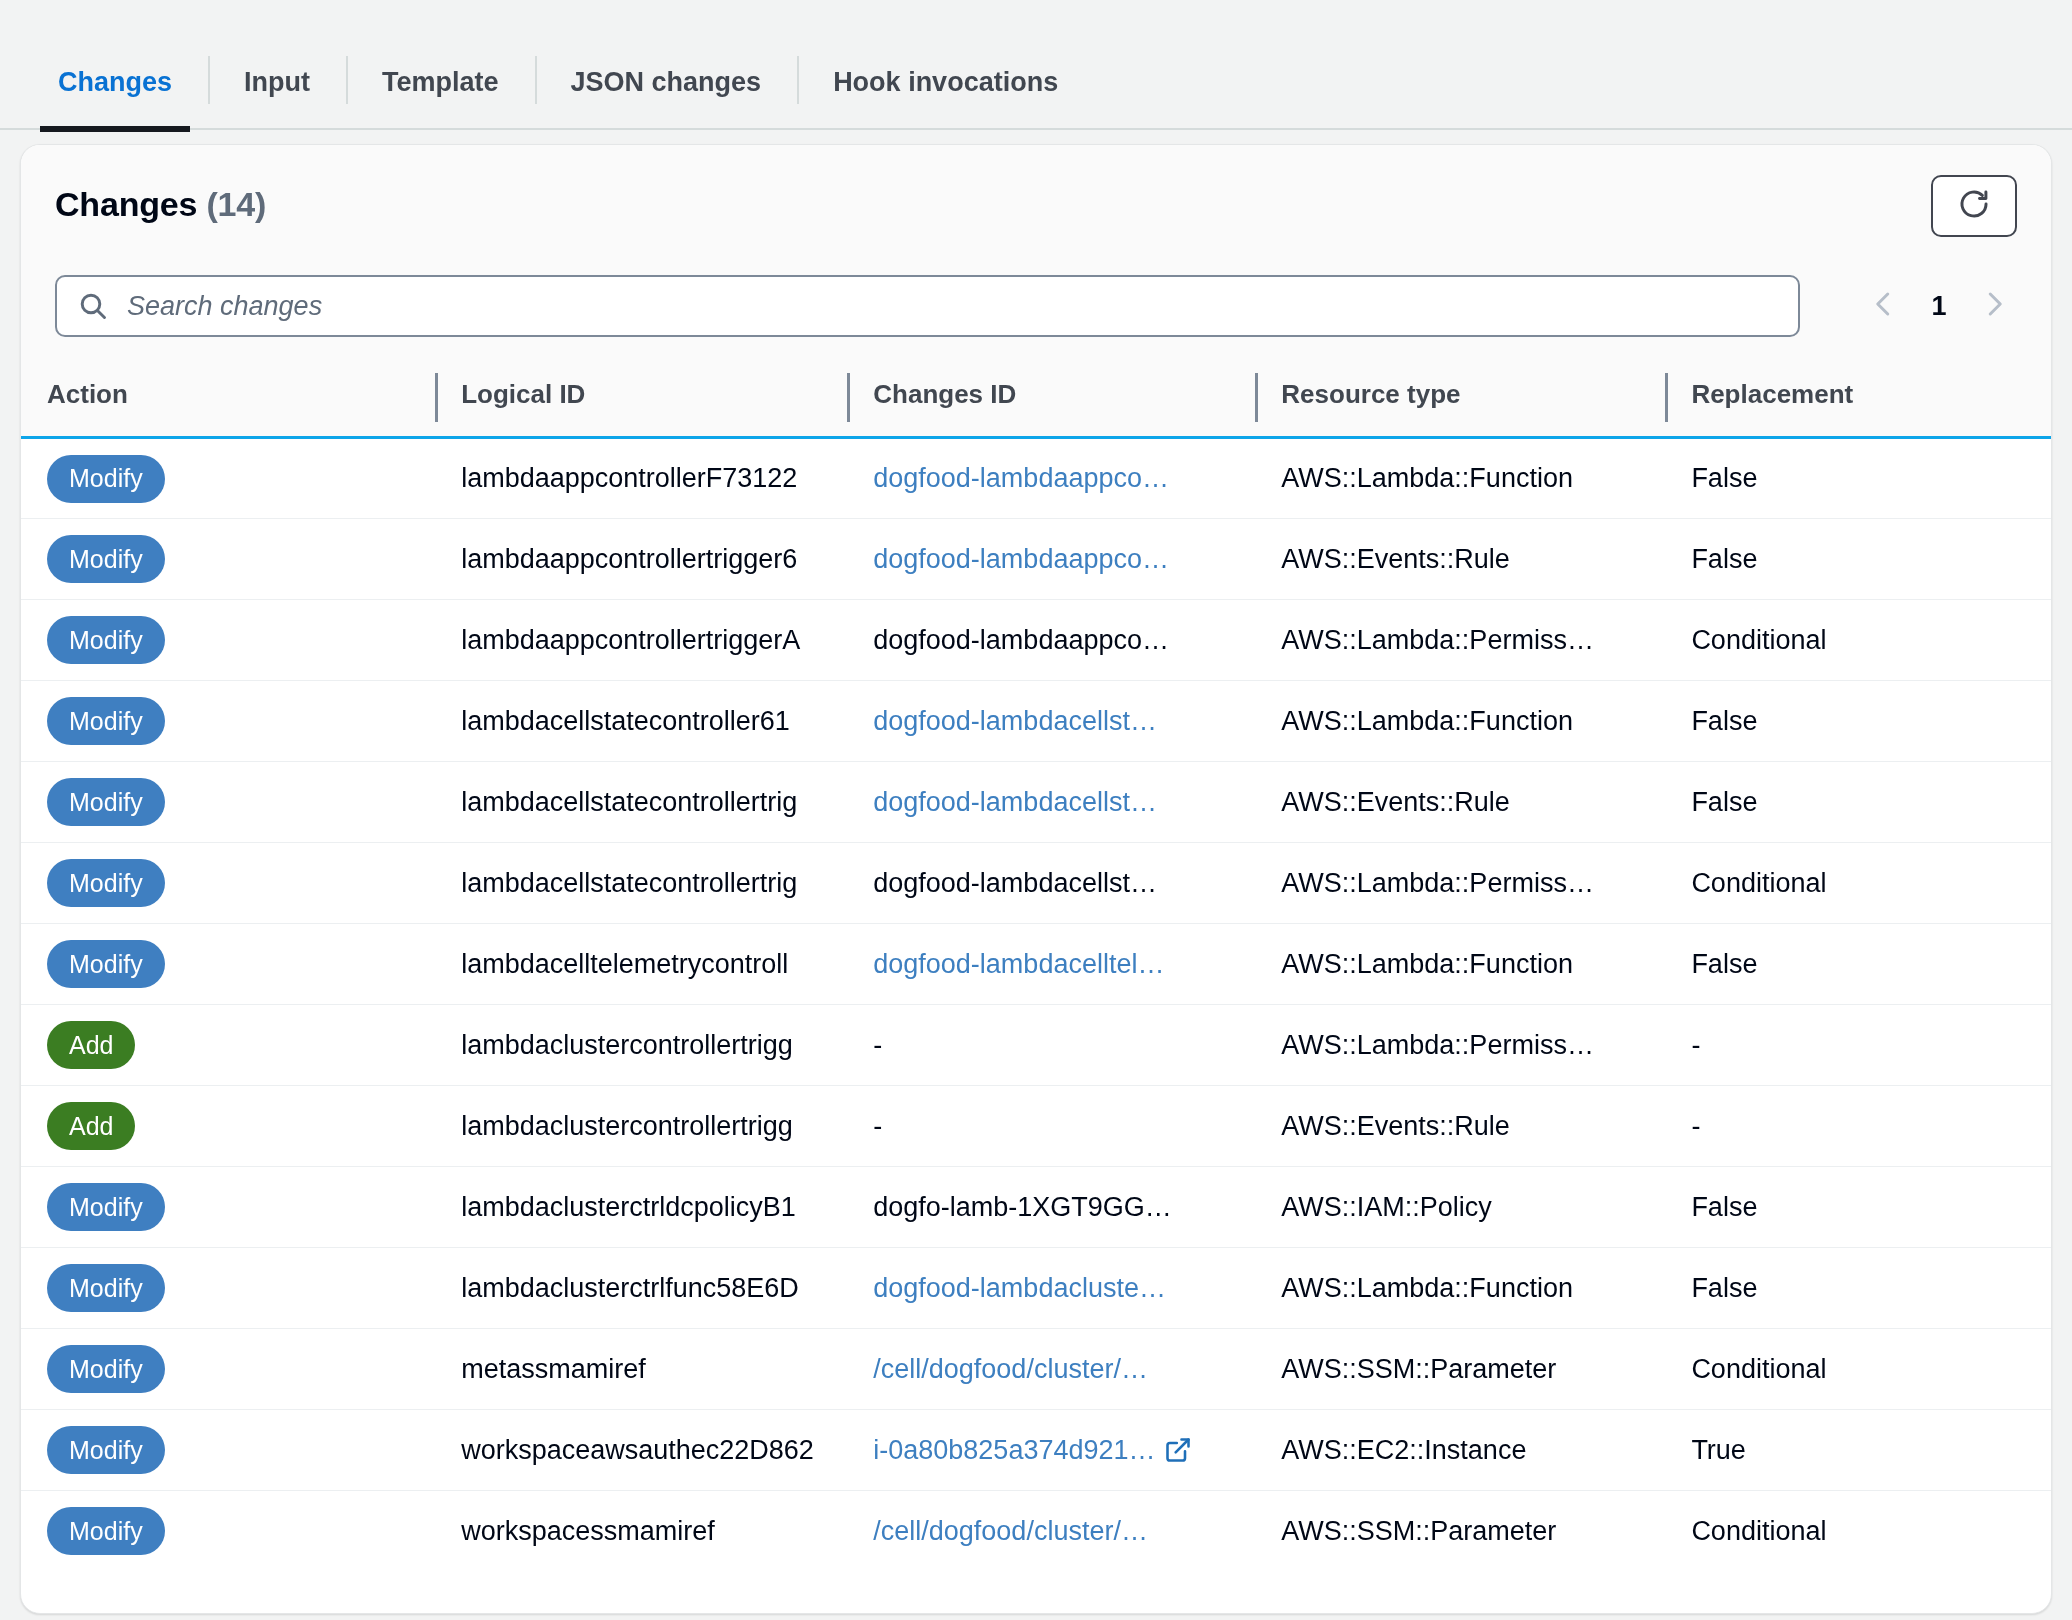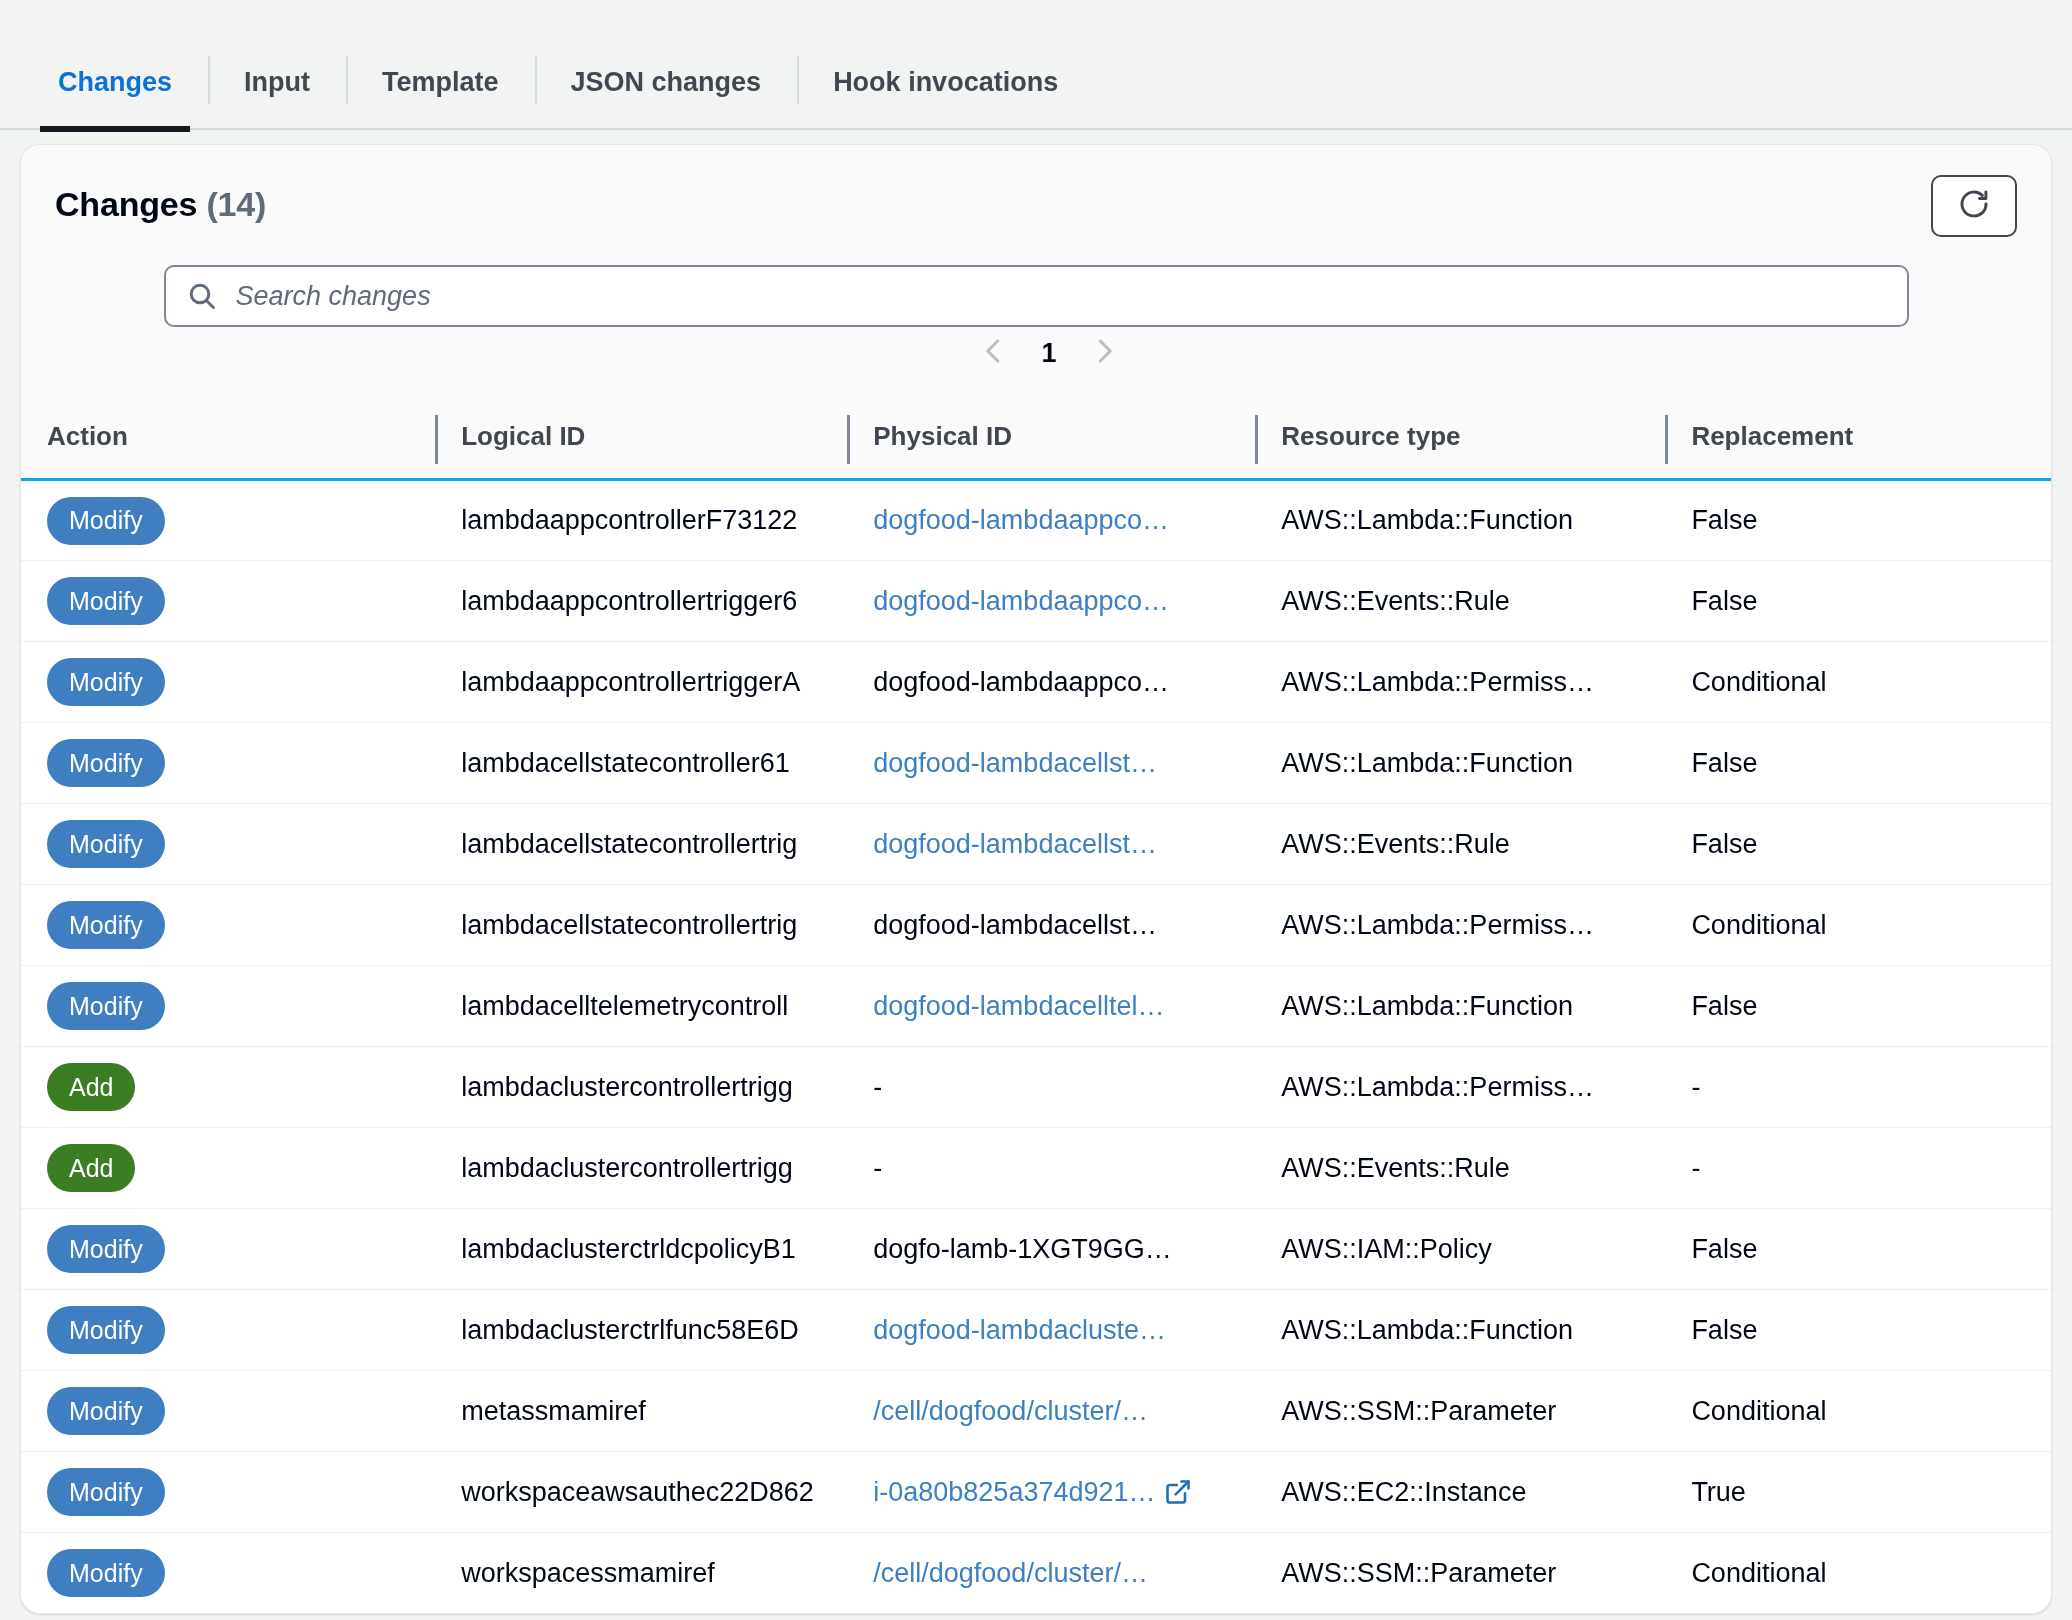--- a/index.html
+++ b/index.html
@@ -101,22 +101,21 @@
     align-items: center;
     justify-content: center;
     cursor: pointer;
     flex: none;
   }
 
   .search-row {
     display: flex;
     align-items: center;
     justify-content: space-between;
-    margin-top: 28px;
-    flex-direction: column;
+    margin-top: 38px;
   }
   .search-box {
     position: relative;
     flex: none;
     width: 1745px;
     height: 62px;
     border: 2px solid #7d8998;
     border-radius: 10px;
     background: #ffffff;
     display: flex;
@@ -310,21 +309,21 @@
       <col class="c-action">
         <col class="c-logical">
         <col class="c-physical">
       <col class="c-restype">
         <col class="c-replace">
     </colgroup>
     <thead>
       <tr id="thead-row">
           <th><span class="hd">Action</span></th>
           <th class="divider"><span class="hd">Logical ID</span></th>
-          <th class="divider"><span class="hd">Physical ID</span></th>
+          <th class="divider"><span class="hd">Changes ID</span></th>
           <th class="divider"><span class="hd">Resource type</span></th>
           <th class="divider"><span class="hd">Replacement</span></th>
         </tr>
     </thead>
     <tbody id="tbody">
         <tr>
           <td>
             <div class="cell"><span class="badge modify">Modify</span></div>
           </td>
           <td>

